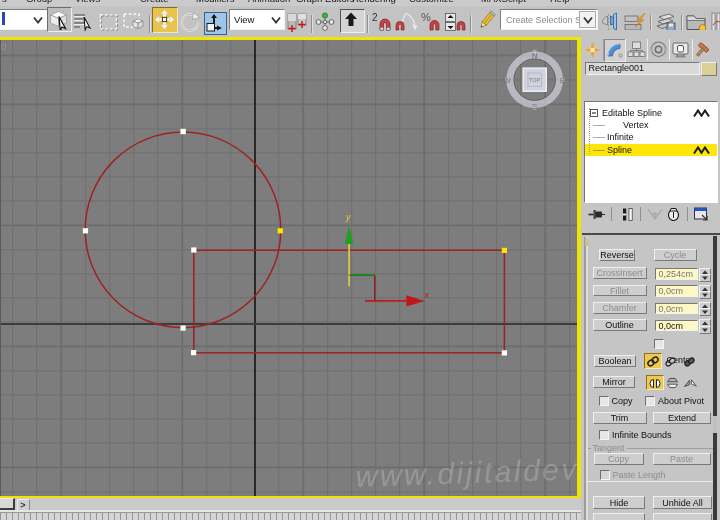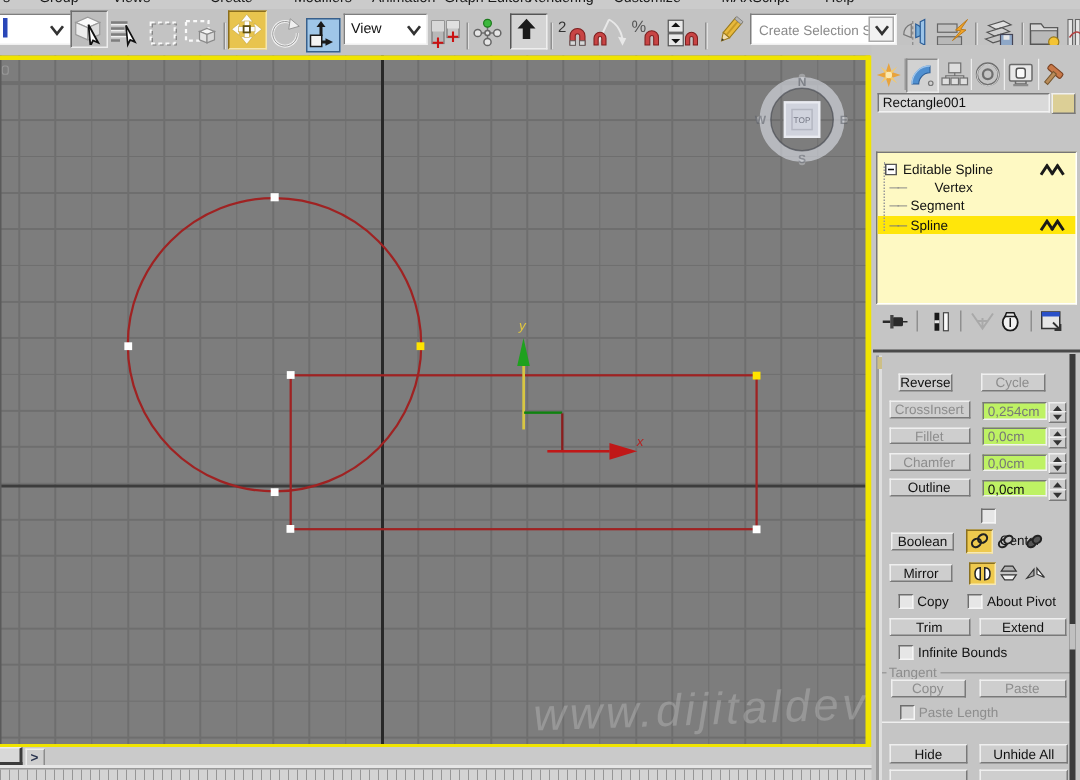--- a/index.html
+++ b/index.html
@@ -3,21 +3,21 @@
 <meta charset="utf-8">
 <style>
   html,body{margin:0;padding:0;}
   body{width:720px;height:520px;overflow:hidden;position:relative;
        font-family:"Liberation Sans",sans-serif;background:#c5c5c5;}
   .abs{position:absolute;}
   .btn{position:absolute;background:#cecece;border-top:1px solid #efefef;border-left:1px solid #efefef;
        border-right:1px solid #797979;border-bottom:1px solid #797979;
        font-size:9px;color:#111;text-align:center;line-height:10px;}
   .btn.dis{color:#8d8d8d;}
-  .fld{position:absolute;background:#bef264;border-top:1px solid #787878;border-left:1px solid #787878;
+  .fld{position:absolute;background:#fef9c3;border-top:1px solid #787878;border-left:1px solid #787878;
        border-right:1px solid #f2f2f2;border-bottom:1px solid #f2f2f2;
        font-size:9px;color:#111;text-align:left;padding-left:3px;line-height:10px;}
   .fld.dis{color:#777;}
   .cb{position:absolute;width:8px;height:8px;background:#e6e6e6;
       border-top:1px solid #6e6e6e;border-left:1px solid #6e6e6e;
       border-right:1px solid #f5f5f5;border-bottom:1px solid #f5f5f5;}
   .cblab{position:absolute;font-size:9px;color:#111;}
   .tbtn{position:absolute;top:7px;height:22px;width:22px;}
   .sep{position:absolute;top:9px;height:18px;width:1px;background:#8f8f8f;border-right:1px solid #e0e0e0;}
   .spin{position:absolute;width:10px;height:6px;background:#cecece;
@@ -412,38 +412,38 @@
         <rect x="8.6" y="9.5" width="2.6" height="9" fill="#b98c5a" stroke="#77572f" stroke-width="0.7"></rect>
           </g>
         </svg>
     </div>
   </div>
 
   <div class="fld" style="left:4px;top:32px;width:110px;height:11px;background:#d9d9d9;line-height:11px;">Rectangle001</div>
   <div class="abs" style="left:120.5px;top:32px;width:14px;height:12px;background:#dccf96;border-top:1px solid #efefef;border-left:1px solid #efefef;border-right:1px solid #797979;border-bottom:1px solid #797979;"></div>
 
 
-  <div class="abs" style="left:3.5px;top:71px;width:132px;height:99.5px;background:#fef9c3;border-top:1px solid #767676;border-left:1px solid #767676;border-right:1px solid #fff;border-bottom:1px solid #fff;overflow:hidden;font-size:9px;color:#111;">
+  <div class="abs" style="left:3.5px;top:71px;width:132px;height:99.5px;background:#ffffff;border-top:1px solid #767676;border-left:1px solid #767676;border-right:1px solid #fff;border-bottom:1px solid #fff;overflow:hidden;font-size:9px;color:#111;">
     <div class="abs" style="left:0;top:4.5px;width:132px;height:12.4px;">
       <svg class="abs" style="left:5px;top:2px;" width="8" height="8">
           <rect x="0.5" y="0.5" width="7" height="7" fill="#fff" stroke="#555" stroke-width="1"></rect>
           <line x1="2" y1="4" x2="6" y2="4" stroke="#111" stroke-width="1"></line>
         </svg>
       <span class="abs" style="left:17px;top:1px;">Editable Spline</span>
       <svg class="abs" style="left:108px;top:2px;" width="18" height="9">
           <path d="M1,7.5 L5,1.5 L9,7.5 M8,7.5 L12,1.5 L16,7.5" stroke="#1a1a1a" stroke-width="2" fill="none"></path>
         </svg>
     </div>
     <div class="abs" style="left:0;top:17.3px;width:132px;height:12.4px;">
       <span class="abs" style="left:8px;top:1px;color:#888;letter-spacing:-1px;">──</span>
       <span class="abs" style="left:38px;top:1px;">Vertex</span>
     </div>
     <div class="abs" style="left:0;top:29.3px;width:132px;height:12.4px;">
       <span class="abs" style="left:8px;top:1px;color:#888;letter-spacing:-1px;">──</span>
-      <span class="abs" style="left:22px;top:1px;">Segment</span>
+      <span class="abs" style="left:22px;top:1px;">Infinite</span>
     </div>
     <div class="abs" style="left:0;top:41.5px;width:132px;height:12.6px;background:#ffe60a;">
       <span class="abs" style="left:8px;top:1px;color:#777;letter-spacing:-1px;">──</span>
       <span class="abs" style="left:22px;top:1px;">Spline</span>
       <svg class="abs" style="left:108px;top:2px;" width="18" height="9">
           <path d="M1,7.5 L5,1.5 L9,7.5 M8,7.5 L12,1.5 L16,7.5" stroke="#1a1a1a" stroke-width="2" fill="none"></path>
         </svg>
     </div>
     <div class="abs" style="left:4px;top:6px;width:1px;height:46px;border-left:1px dotted #999;"></div>
   </div>

